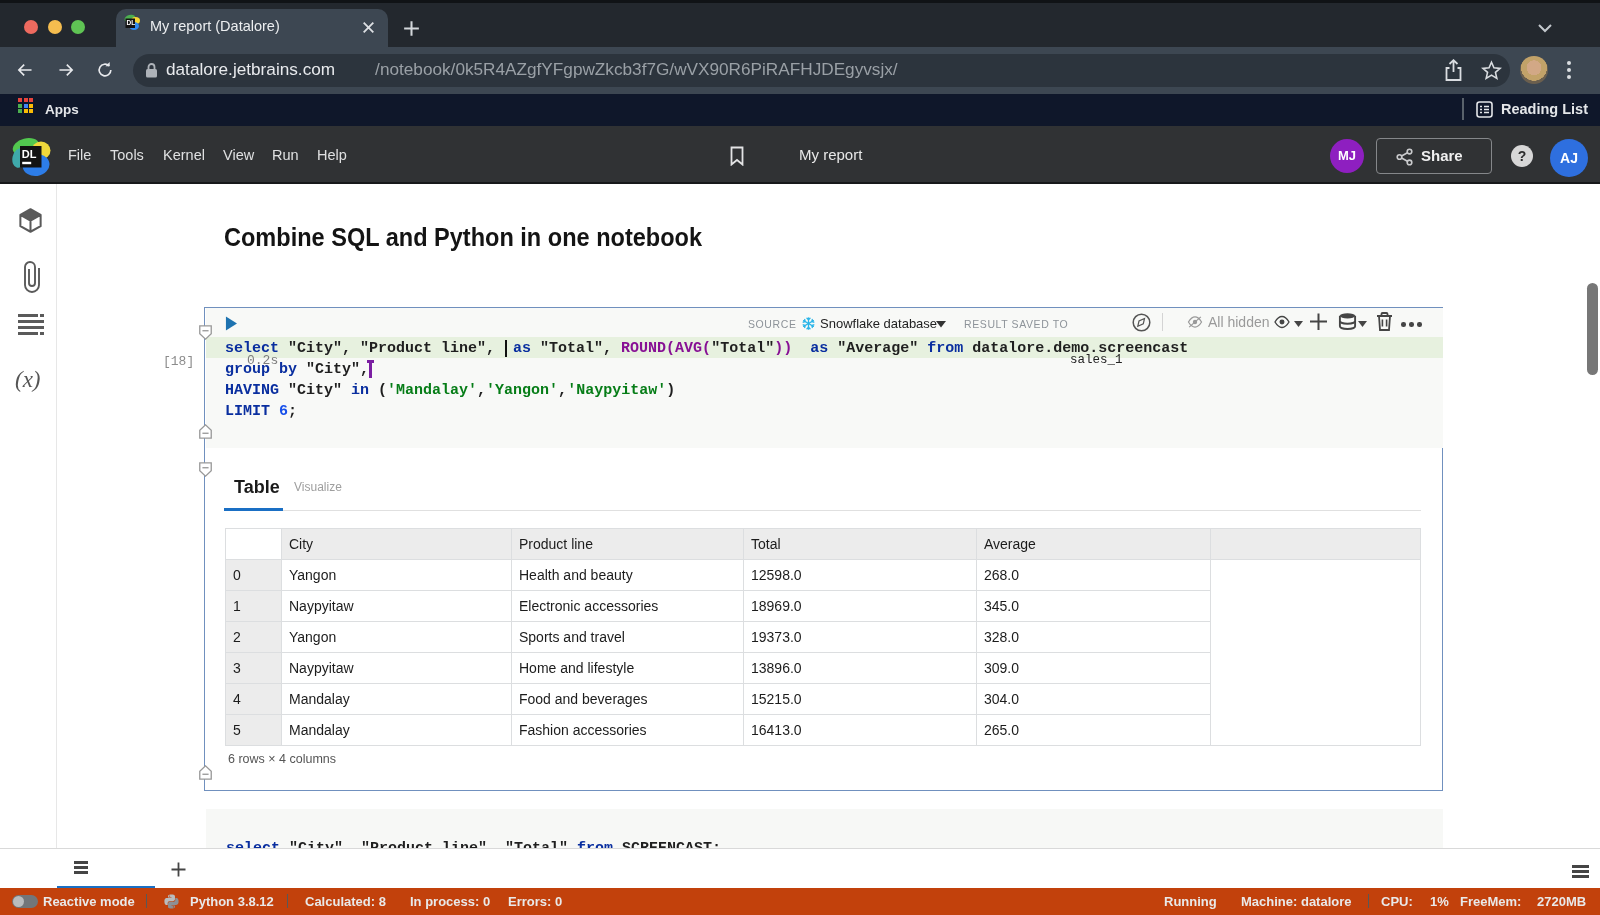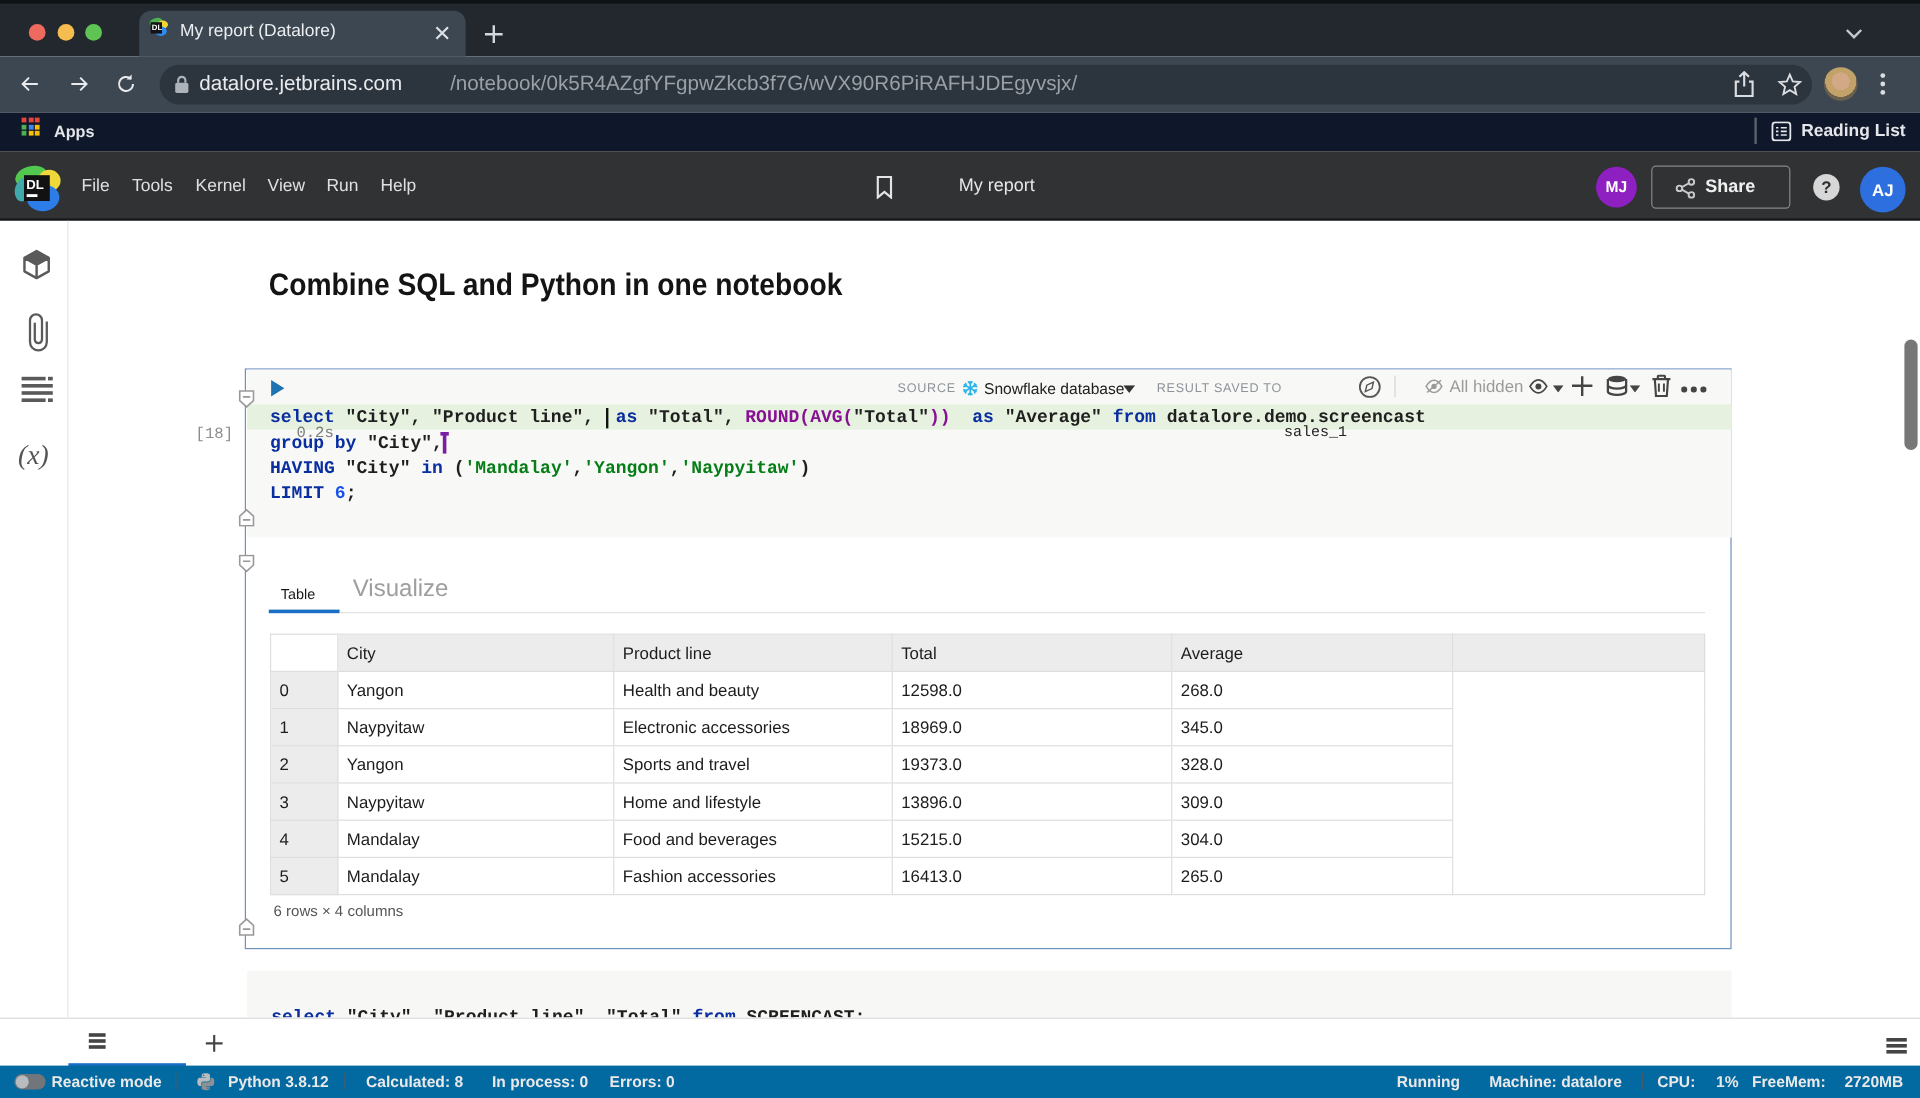--- a/index.html
+++ b/index.html
@@ -31,21 +31,21 @@
   .str { color:#067d17; }
   .num { color:#1750eb; }
   .hdlbl { font-size:10.5px; color:#8d9399; letter-spacing:0.6px; }
   
   table#df { border-collapse:collapse; table-layout:fixed; }
   #df td, #df th { border:1px solid #dcdee0; font-size:14px; font-weight:400; color:#1c1c1c; text-align:left; padding:0 0 0 7px; height:31px; }
   #df th { background:#ececec; }
   #df td.idx { background:#ececec; }
   
   #sheetbar { left:0; top:848px; width:1600px; height:40px; background:#fff; border-top:1px solid #d9d9d9; }
-  #statusbar { left:0; top:888px; width:1600px; height:27px; background:#0369a1; color:#e9e9e9; font-size:13px; }
+  #statusbar { left:0; top:888px; width:1600px; height:27px; background:#c2410c; color:#e9e9e9; font-size:13px; }
   .sbit { position:absolute; top:6px; }
   .sbsep { position:absolute; top:6px; width:1px; height:14px; background:#585858; }
   .handle { position:absolute; width:15px; }
 </style>
 </head>
 <body>
 
 <div class="abs" id="tabstrip">
   <div class="topline"></div>
   <div class="abs light" style="left:24px; background:#ee6a5f;"></div>
@@ -252,22 +252,22 @@
   <div class="abs" style="left:1196px; top:14px; width:4.5px; height:4.5px; border-radius:50%; background:#454545; box-shadow:8px 0 0 #454545, 16px 0 0 #454545;"></div>
 
   <pre class="code" style="left:20px; top:30px;"><span class="kw">select</span> "City", "Product line", ​ <span class="kw">as</span> "Total", <span class="fn">ROUND(</span><span class="fn">AVG(</span>"Total"<span class="fn">))</span>  <span class="kw">as</span> "Average" <span class="kw">from</span> datalore.demo.screencast
 <span class="kw">group by</span> "City",
 <span class="kw">HAVING</span> "City" <span class="kw">in</span> (<span class="str">'Mandalay'</span>,<span class="str">'Yangon'</span>,<span class="str">'Naypyitaw'</span>)
 <span class="kw">LIMIT</span> <span class="num">6</span>;</pre>
   <div class="abs" style="left:300px; top:32px; width:2px; height:17px; background:#111;"></div>
   <div class="abs" style="left:164px; top:53px; width:2.5px; height:17px; background:#7b1fa2;"></div>
   <div class="abs" style="left:162px; top:52px; width:7px; height:2.5px; background:#7b1fa2;"></div>
 
-  <span class="abs" style="left:29px; top:180px; font-size:12px; color:#1a1a1a;">Table</span>
-  <span class="abs" style="left:89px; top:172px; font-size:20px; color:#9e9e9e;">Visualize</span>
+  <span class="abs" style="left:29px; top:169px; font-size:18px; color:#1a1a1a;font-weight:bold;">Table</span>
+  <span class="abs" style="left:89px; top:172px; font-size:12px; color:#9e9e9e;">Visualize</span>
   <div class="abs" style="left:19px; top:200px; width:59px; height:3px; background:#1a6fc4;"></div>
   <div class="abs" style="left:78px; top:202px; width:1138px; height:1px; background:#e0e0e0;"></div>
   <table id="df" class="abs" style="left:20px; top:220px;">
     <colgroup>
         <col style="width:56px">
         <col style="width:230px">
         <col style="width:232px">
         <col style="width:233px">
         <col style="width:234px">
         <col style="width:210px">

